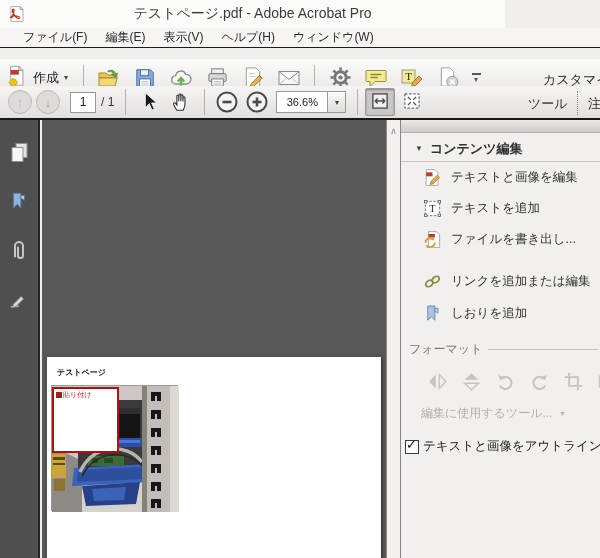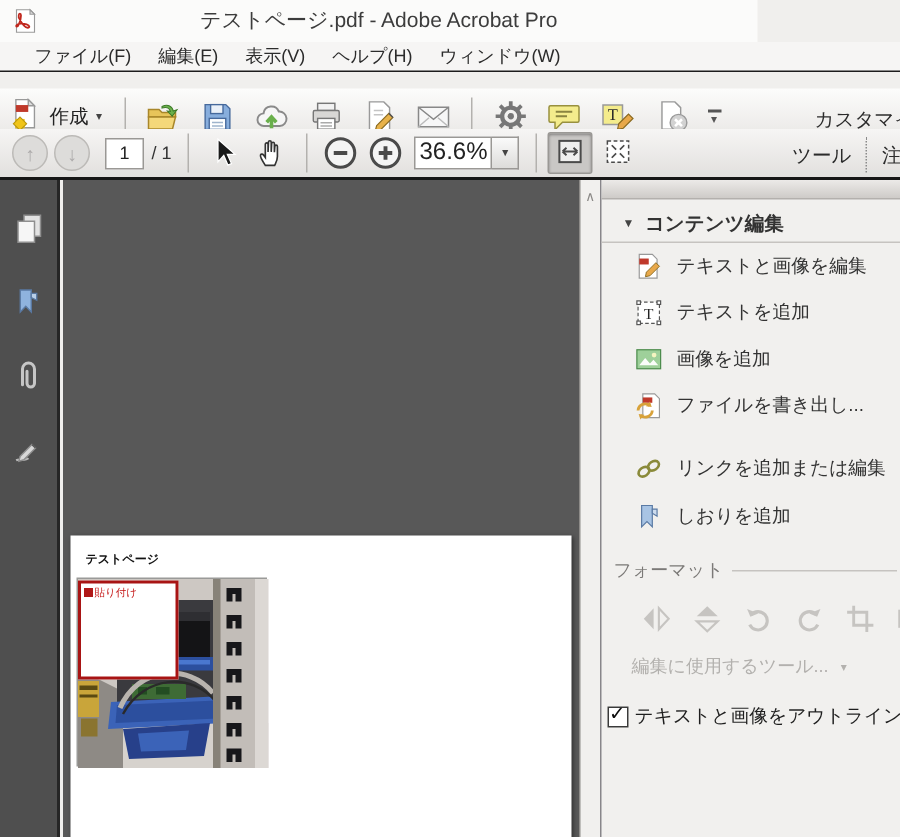--- a/index.html
+++ b/index.html
@@ -42,21 +42,21 @@
   
   .nav-circle { width:24px; height:24px; border-radius:50%; background:#dddcda;
     border:1px solid #bcbab7; color:#adabab; display:flex; align-items:center;
     justify-content:center; font-size:13px; margin-right:4px; }
   .page-input { width:26px; height:21px; border:1px solid #9a9895; background:#fff;
     text-align:center; font-size:12px; color:#222; margin:0 5px 0 6px;
     font-family:inherit; }
   .page-total { font-size:12px; color:#333; margin-right:4px; white-space:nowrap; }
   .zoom-box { display:flex; margin:0 4px; }
   .zoom-value { width:52px; height:22px; background:#fff; border:1px solid #9a9895;
-    display:flex; align-items:center; justify-content:center; font-size:16px; color:#222; }
+    display:flex; align-items:center; justify-content:center; font-size:11px; color:#222; }
   .zoom-drop { width:18px; height:22px; border:1px solid #9a9895; border-left:none;
     background:linear-gradient(#fafafa,#dddcda); display:flex; align-items:center;
     justify-content:center; font-size:7px; color:#444; }
   .fit-btn { width:30px; height:28px; display:flex; align-items:center; justify-content:center;
     border-radius:2px; margin-right:2px; }
   .fit-btn.selected { background:#c9c7c5; box-shadow:inset 0 1px 2px rgba(0,0,0,.35);
     border:1px solid #9a9895; }
   .tools-label { position:absolute; left:528px; top:9px; font-size:13px; color:#2b2b2b; }
   .dotted-sep { position:absolute; left:577px; top:5px; height:24px;
     border-left:1px dotted #8a8a8a; }
@@ -464,30 +464,20 @@
             <rect x="2" y="19" width="3" height="3" fill="#fff" stroke="#555"></rect>
             <rect x="19" y="19" width="3" height="3" fill="#fff" stroke="#555"></rect>
             <text x="12" y="17" font-size="13" text-anchor="middle" fill="#222" font-family="serif">T</text>
           </svg>
         </span>
         <span class="pi-label">テキストを追加</span>
       </div>
       <div class="panel-item">
         <span class="pi-icon">
           <svg viewBox="0 0 24 24" width="19" height="19">
-            <rect x="2" y="4" width="20" height="16" fill="#9ed09a" stroke="#4a8a4a"></rect>
-            <path d="M4 17l5-6 4 4.5 3-3 4 4.5z" fill="#fff" opacity="0.95"></path>
-            <circle cx="16.5" cy="8.5" r="2" fill="#f4f4c0"></circle>
-          </svg>
-        </span>
-        <span class="pi-label">画像を追加</span>
-      </div>
-      <div class="panel-item">
-        <span class="pi-icon">
-          <svg viewBox="0 0 24 24" width="19" height="19">
             <path d="M7 2h10l4 4v16H7z" fill="#fff" stroke="#999"></path>
             <rect x="7" y="5" width="8" height="4.5" fill="#c0392b"></rect>
             <path d="M3 16a6 6 0 0 1 10-4" fill="none" stroke="#d8a23a" stroke-width="2.4"></path>
             <path d="M13 8.5l1.5 4.5-4.8-.6z" fill="#d8a23a"></path>
             <path d="M15 16a6 6 0 0 1-10 4" fill="none" stroke="#d8a23a" stroke-width="2.4"></path>
             <path d="M5 23.5L3.5 19l4.8.6z" fill="#d8a23a"></path>
           </svg>
         </span>
         <span class="pi-label">ファイルを書き出し...</span>
       </div>

